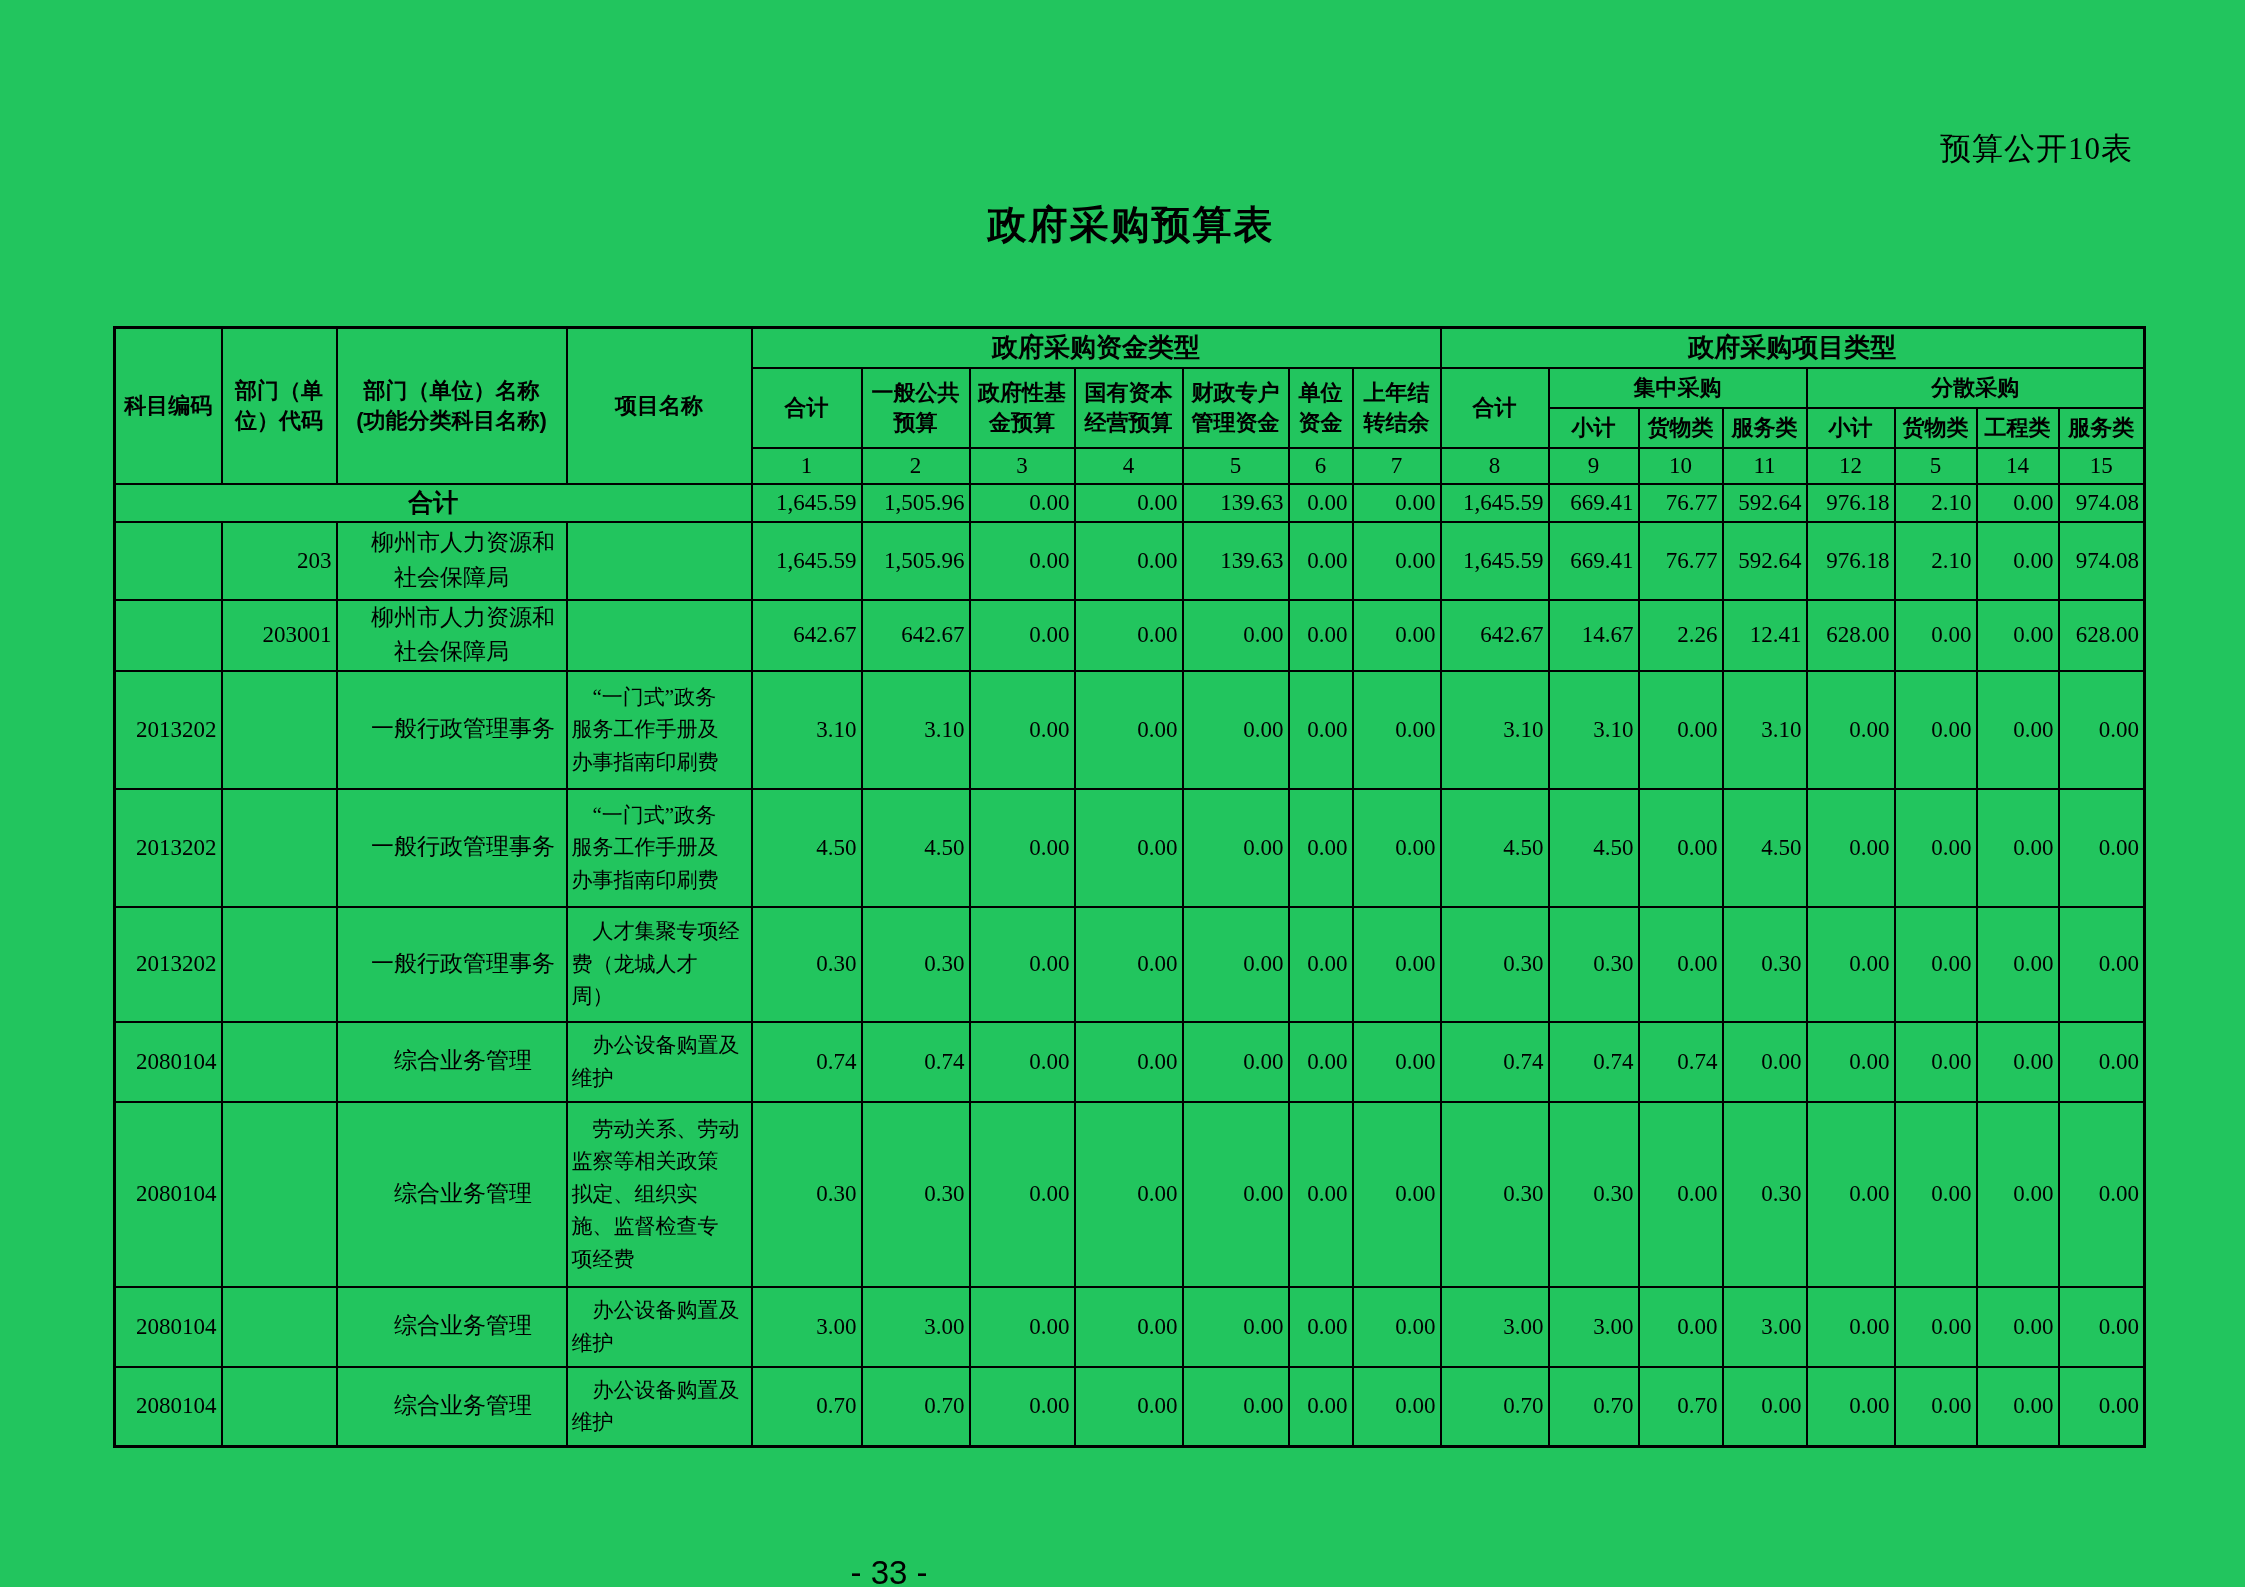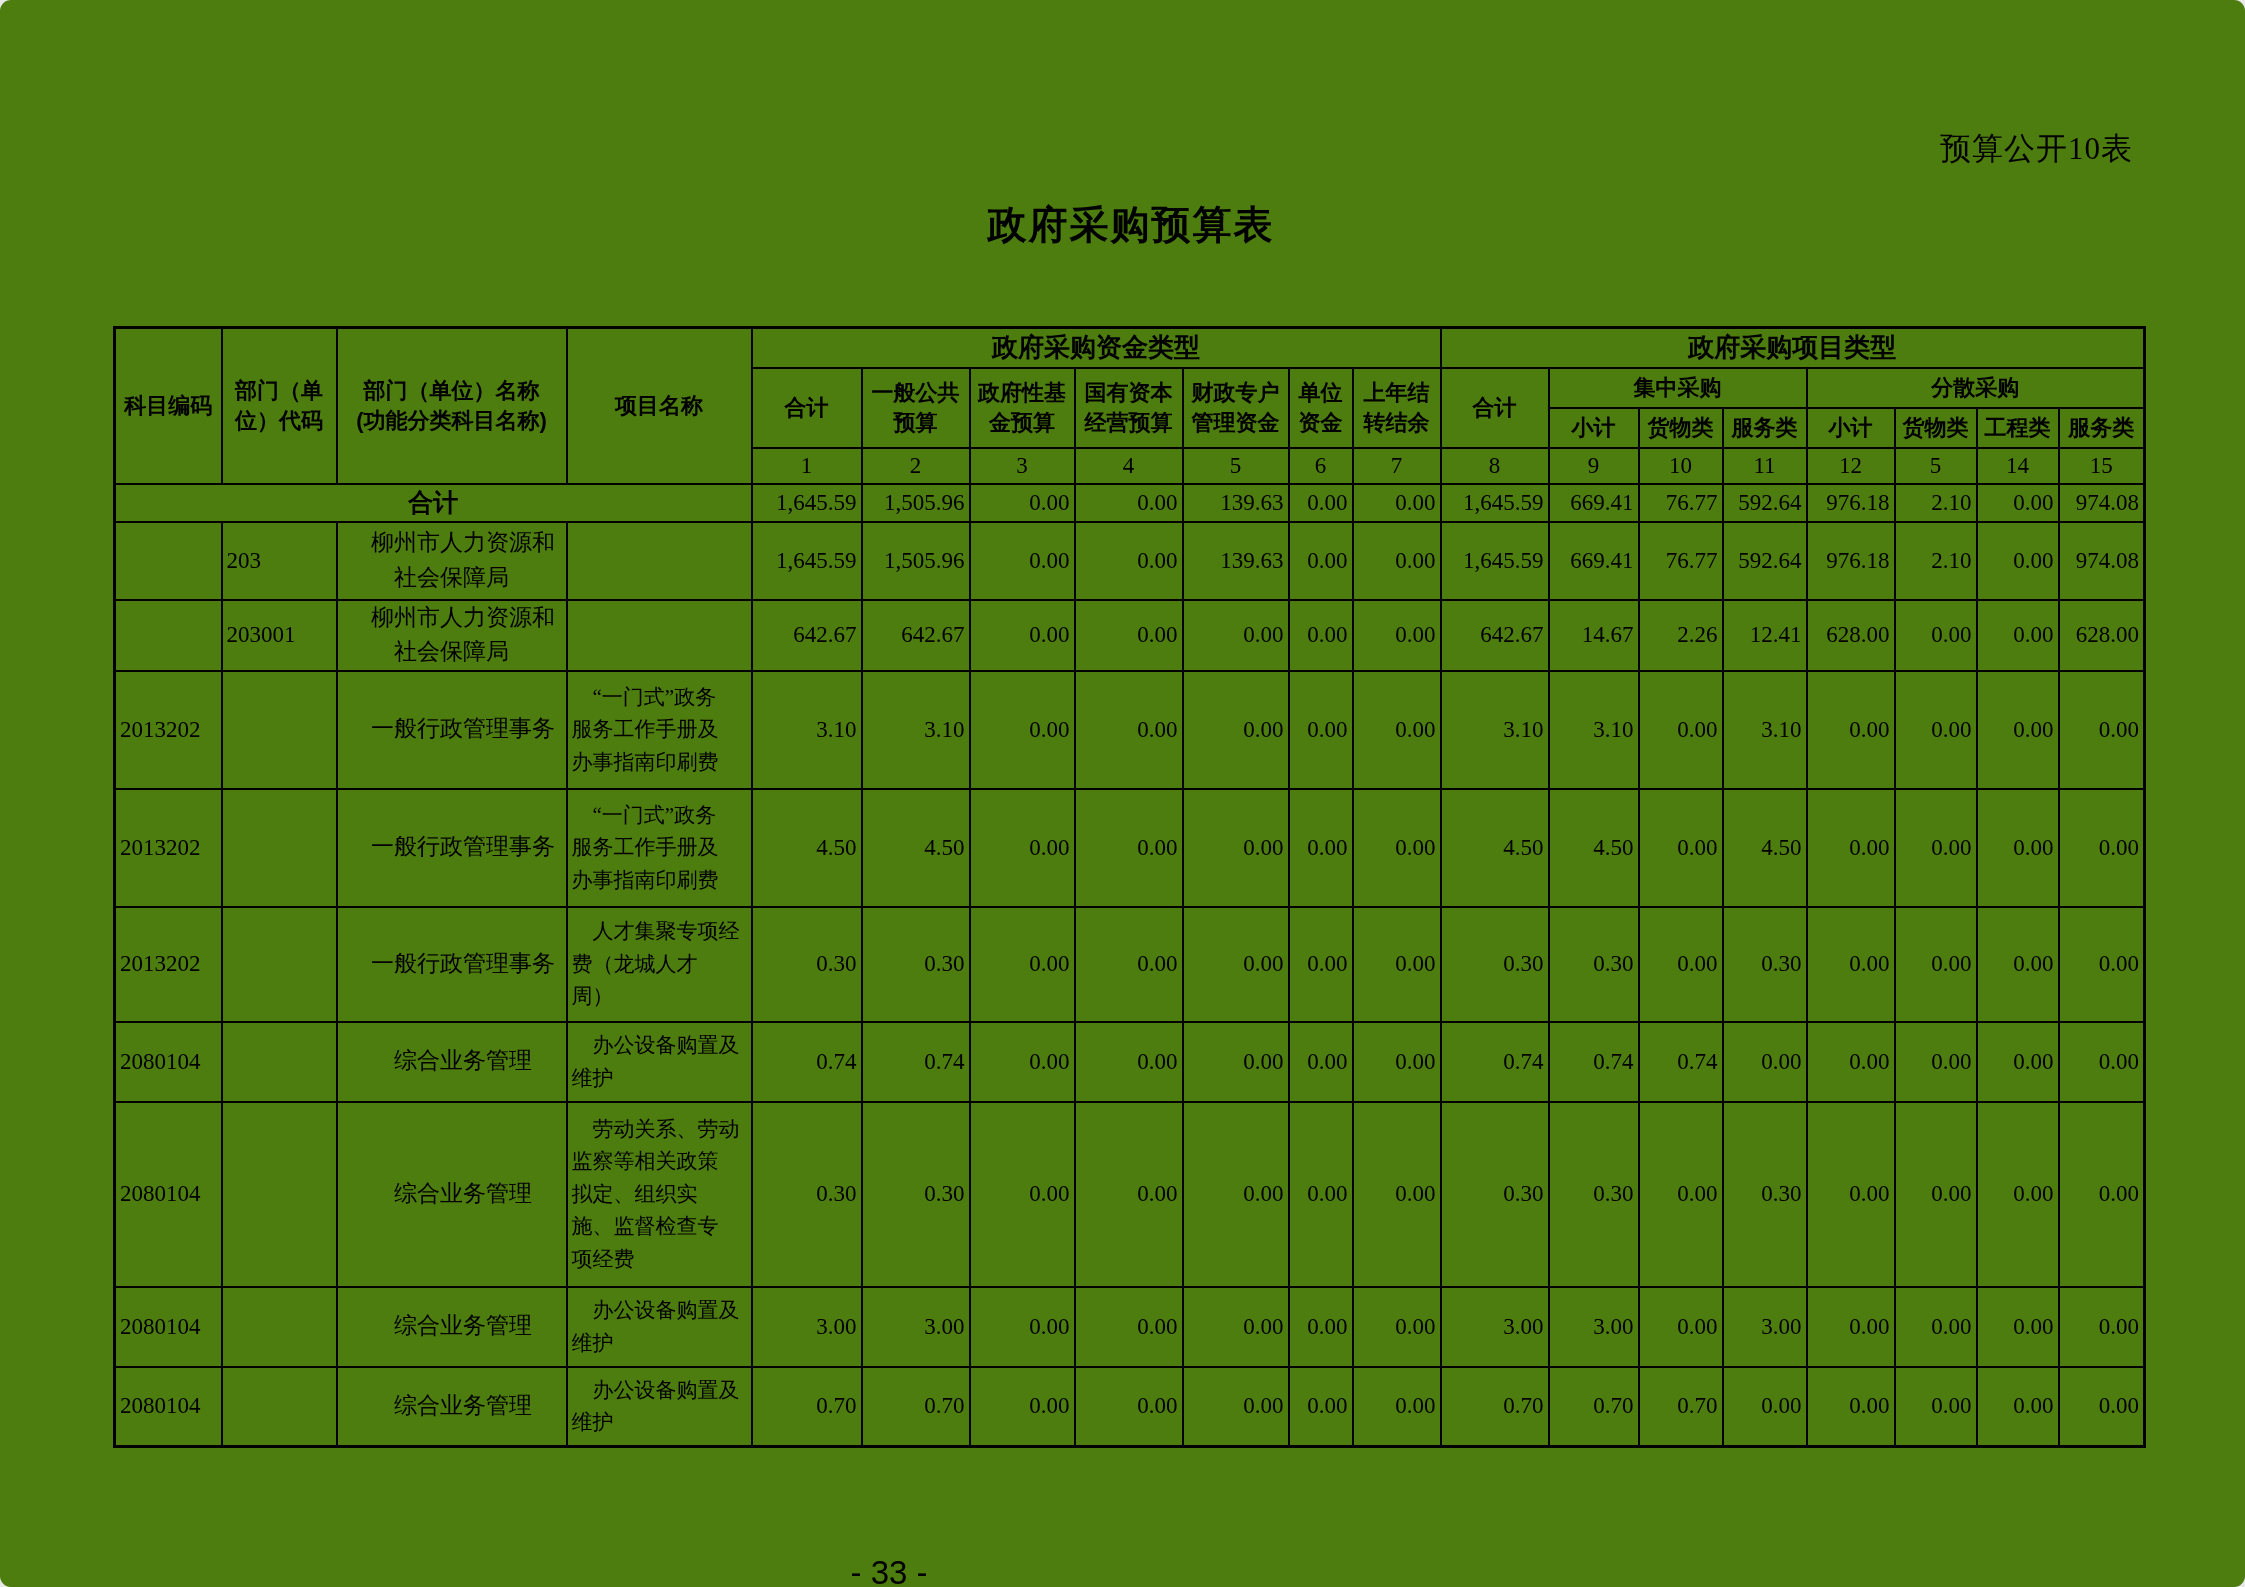--- a/index.html
+++ b/index.html
@@ -1,23 +1,22 @@
 <!DOCTYPE html>
 <html><head>
 <meta charset="utf-8">
 <style>
   html,body{margin:0;padding:0;background:#e8e8e8;}
   .page{
     position:relative;
     width:2245px;height:1587px;
-    background:#4d7c0f;
+    background:#22c55e;
     font-family:"Liberation Serif","DejaVu Serif",serif;
     color:#000;
     overflow:hidden;
-    border-radius:11px;
   }
   .corner-label{
     position:absolute;top:128px;right:112px;
     font-size:31px;letter-spacing:1px;
   }
   .page-title{
     position:absolute;top:198px;left:116px;width:2030px;
     text-align:center;font-size:39px;font-weight:bold;
     font-family:"Liberation Sans","DejaVu Sans",sans-serif;
     letter-spacing:2px;
@@ -61,21 +60,21 @@
   tbody tr:nth-child(5){height:118px;}
   tbody tr:nth-child(6){height:115px;}
   tbody tr:nth-child(7){height:80px;}
   tbody tr:nth-child(8){height:185px;}
   tbody tr:nth-child(9){height:80px;}
   tbody tr:nth-child(10){height:80px;}
   td.cell-total-label{
     text-align:center;font-weight:bold;font-size:25px;
     font-family:"Liberation Sans","DejaVu Sans",sans-serif;
   }
-  td.cell-code{text-align:left;font-size:23px;}
+  td.cell-code{text-align:right;font-size:23px;}
   td.cell-name{
     text-align:center;white-space:pre-line;text-indent:1em;
     font-size:23px;line-height:1.5;padding:0 5px;
   }
   td.cell-project{
     text-align:left;white-space:pre-line;text-indent:1em;
     font-size:21px;line-height:1.55;padding:0 5px;
   }
   td.cell-num{text-align:right;padding-right:6px;font-size:23px;}
   .page-number{

